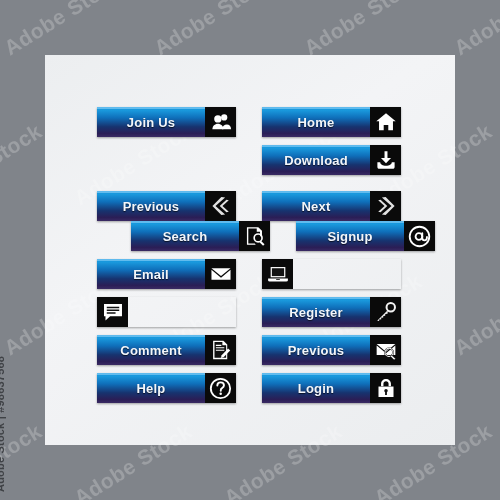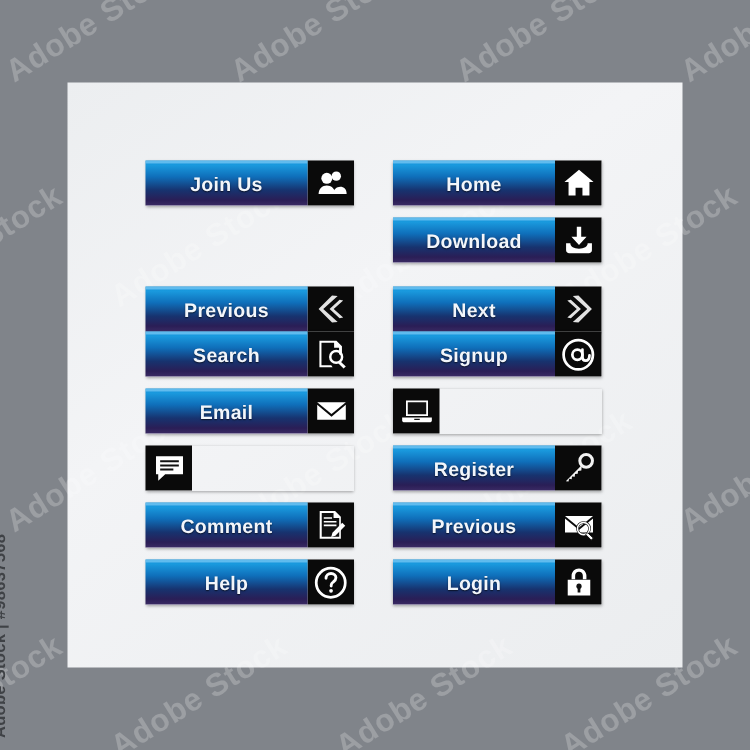--- a/index.html
+++ b/index.html
@@ -226,21 +226,21 @@
             <span class="btn-label">Next</span>
           </div>
           <div class="btn-icon">
             <svg width="22" height="22" viewBox="0 0 24 24" fill="#e2e2e2">
               <path d="M7.5 2.6 18 12 7.5 21.4l4.1.4L21.4 12 11.6 2.2z"></path>
               <path d="M3.5 5.8 10.4 12l-6.9 6.2 2.6.6L13.4 12 6.1 5.2z"></path>
             </svg>
           </div>
         </div>
       </div>
-      <div class="btn-row" style="top: 114px;">
+      <div class="btn-row" style="top: 114px; margin-left: 34px;">
         <div class="btn left">
           <div class="btn-face">
             <span class="btn-label">Search</span>
           </div>
           <div class="btn-icon">
             <svg width="22" height="22" viewBox="0 0 24 24" fill="#fff">
               <path d="M3.2 2.4h12.4l4 4v7.1l-2.1-1.4V7.4h-3.6V3.9H4.7v16.2h7.1l1 1.5H3.2z"></path>
               <circle cx="15.4" cy="14.1" r="4.3" fill="none" stroke="#fff" stroke-width="1.8"></circle>
               <path d="M18.4 17.2 22.4 21l-1.6 1.6-3.9-3.9z"></path>
             </svg>

